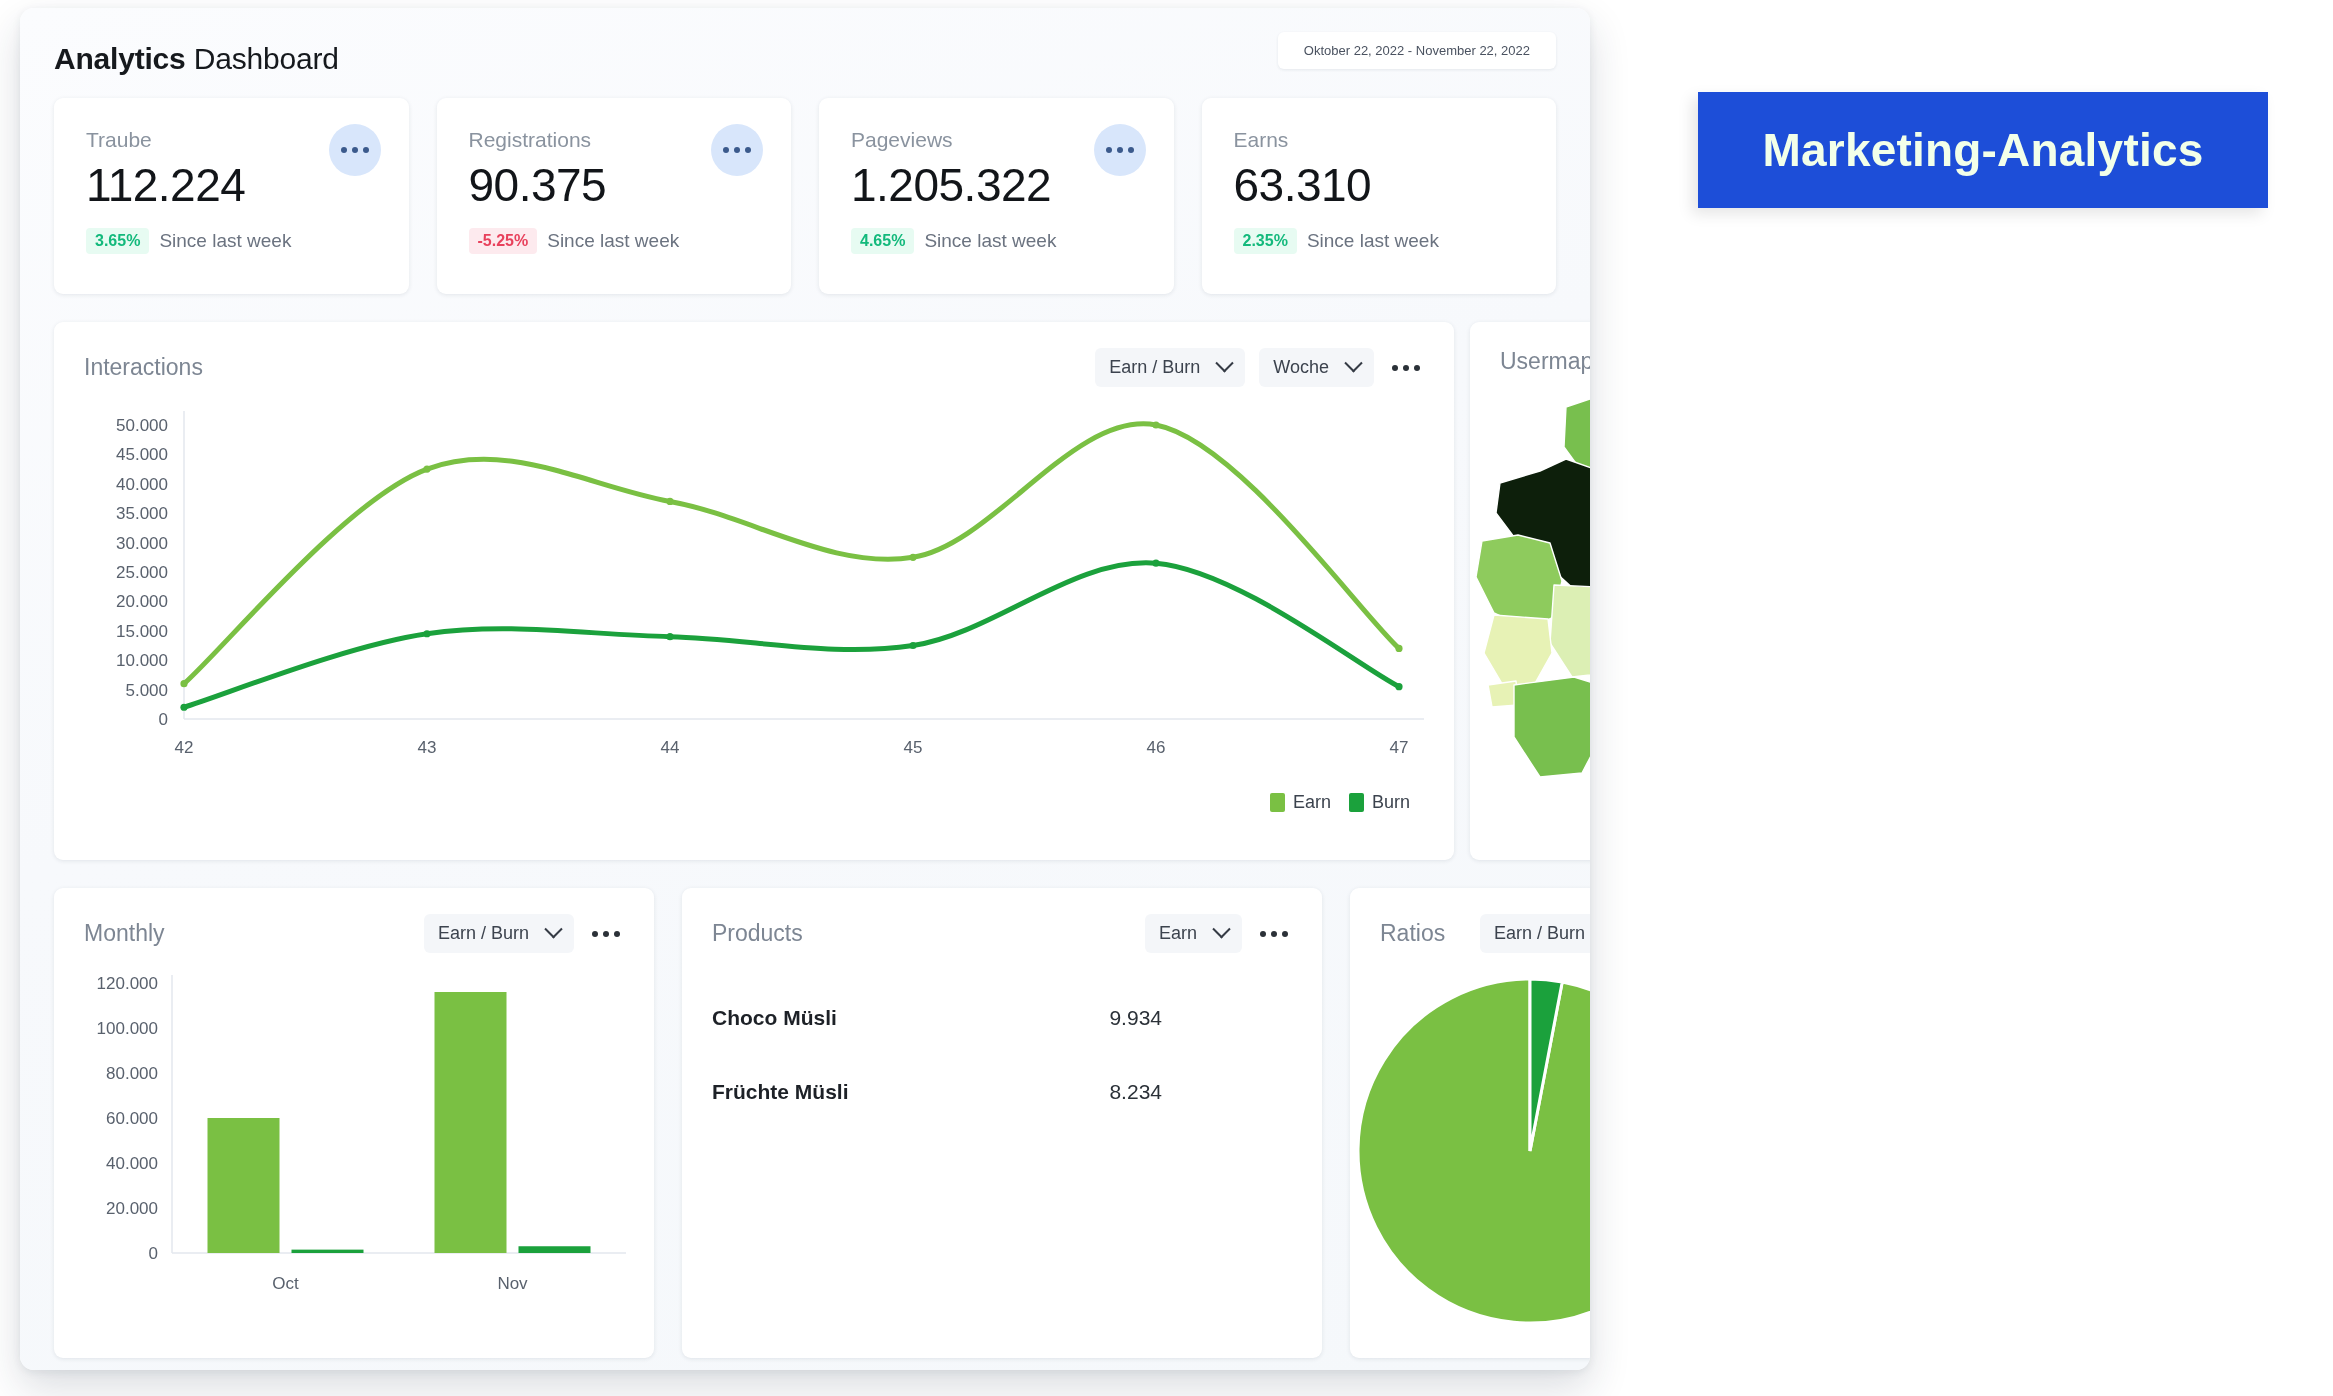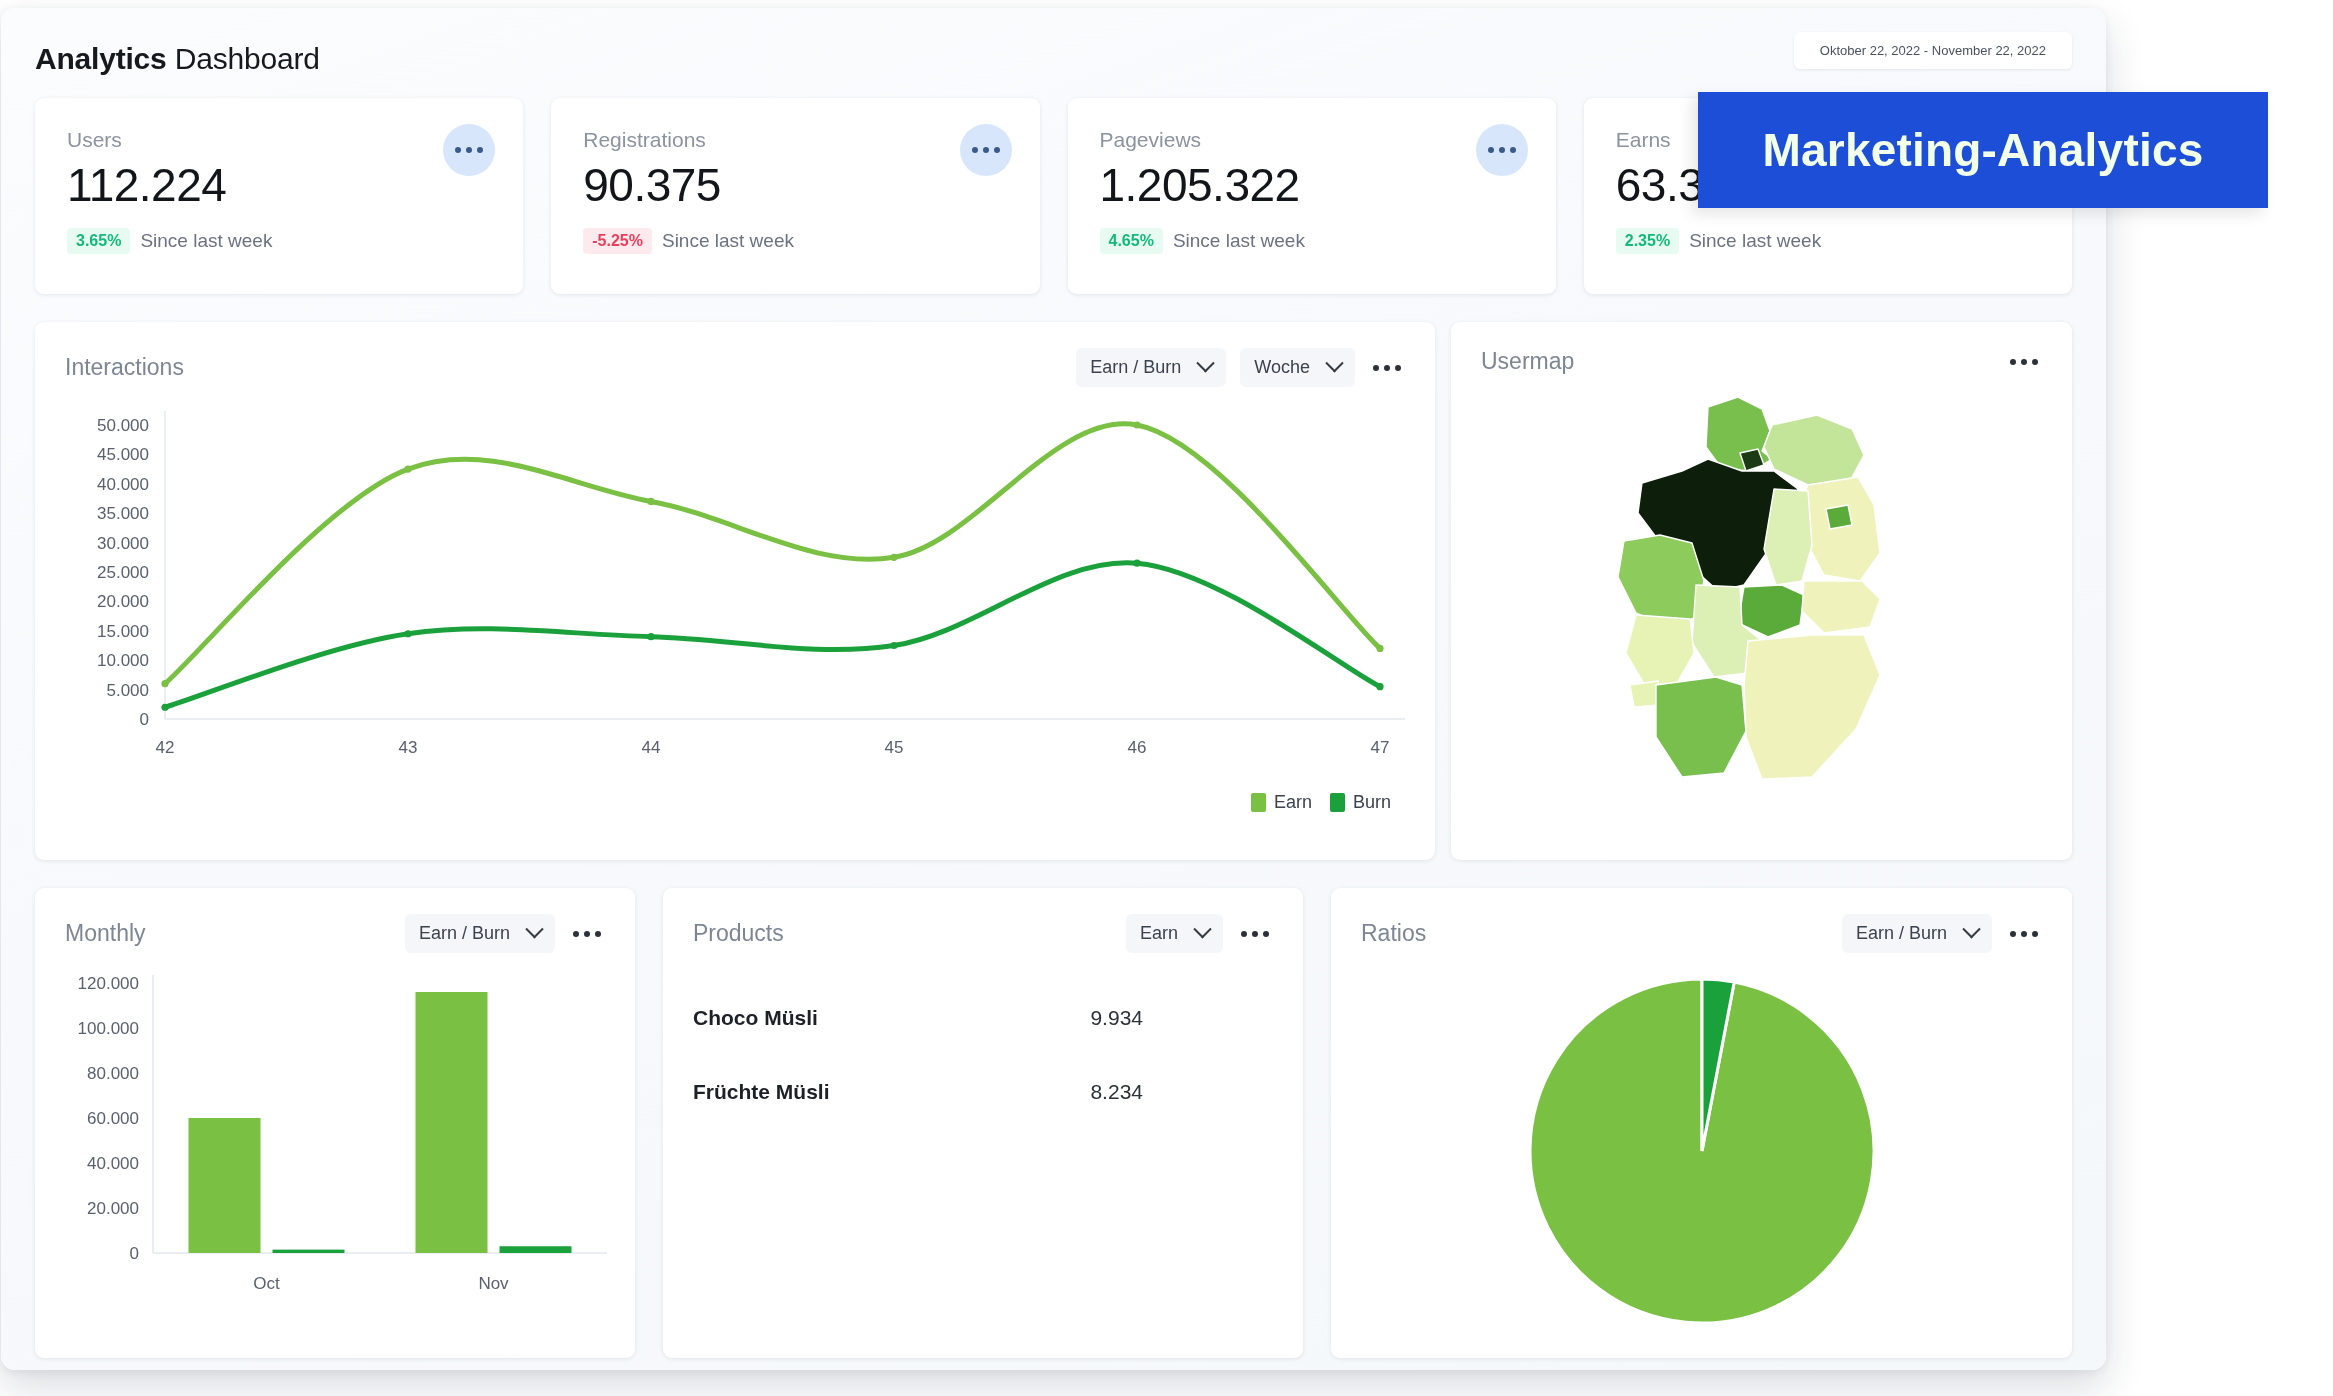--- a/index.html
+++ b/index.html
@@ -6,22 +6,22 @@
   html, body {
     width: 2333px; height: 1396px;
     background: #ffffff;
     font-family: "Liberation Sans", sans-serif;
     overflow: hidden;
   }
   .stage { position: relative; width: 2333px; height: 1396px; background:#fff; }
 
   
   .dashboard {
-    position: absolute; left: 1px; top: 8px;
-    width: 2105px; height: 1362px;
+    position: absolute; left: 20px; top: 8px;
+    width: 1570px; height: 1362px;
     background: linear-gradient(160deg,#fbfcfe 0%,#f7f9fc 45%,#f5f8fb 100%);
     border-radius: 14px;
     box-shadow: 0 18px 40px rgba(30,45,70,.16), 0 2px 8px rgba(30,45,70,.08);
     padding: 22px 34px 0 34px;
     overflow: hidden;
   }
 
   
   .topbar { position:relative; height: 58px; display:flex; align-items:center; }
   .page-title { font-size: 30px; color:#16191d; letter-spacing:-.2px; white-space:nowrap; }
@@ -108,21 +108,21 @@
       <div class="page-title">
         <span class="strong">Analytics</span>
         <span class="light">Dashboard</span>
       </div>
       <div class="daterange">Oktober 22, 2022 - November 22, 2022</div>
     </div>
 
     <div class="kpi-row">
 
       <div class="kpi-card">
-        <div class="kpi-label">Users</div>
+        <div class="kpi-label">Traube</div>
         <div class="kpi-value">112.224</div>
         <div class="kpi-foot">
           <span class="chip up">3.65%</span>
           <span class="kpi-since">Since last week</span>
         </div>
         <div class="dots-circle">
           <i></i>
             <i></i>
             <i></i>
         </div>

